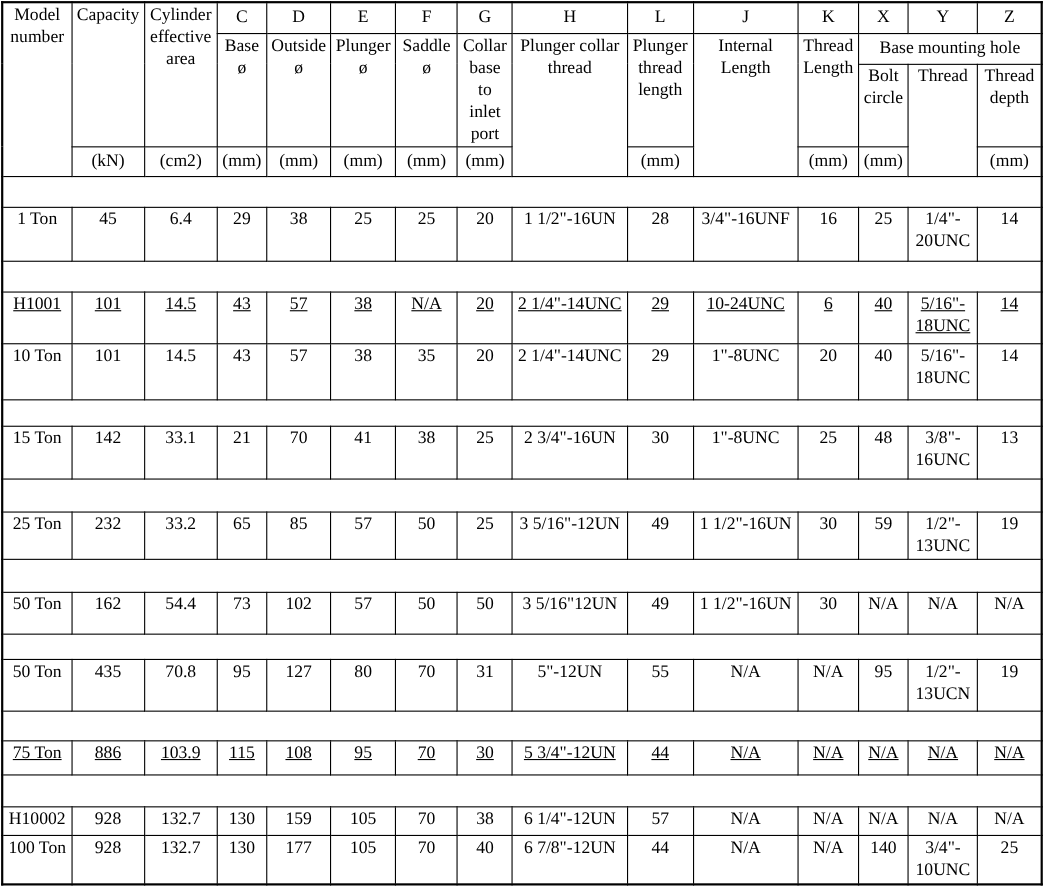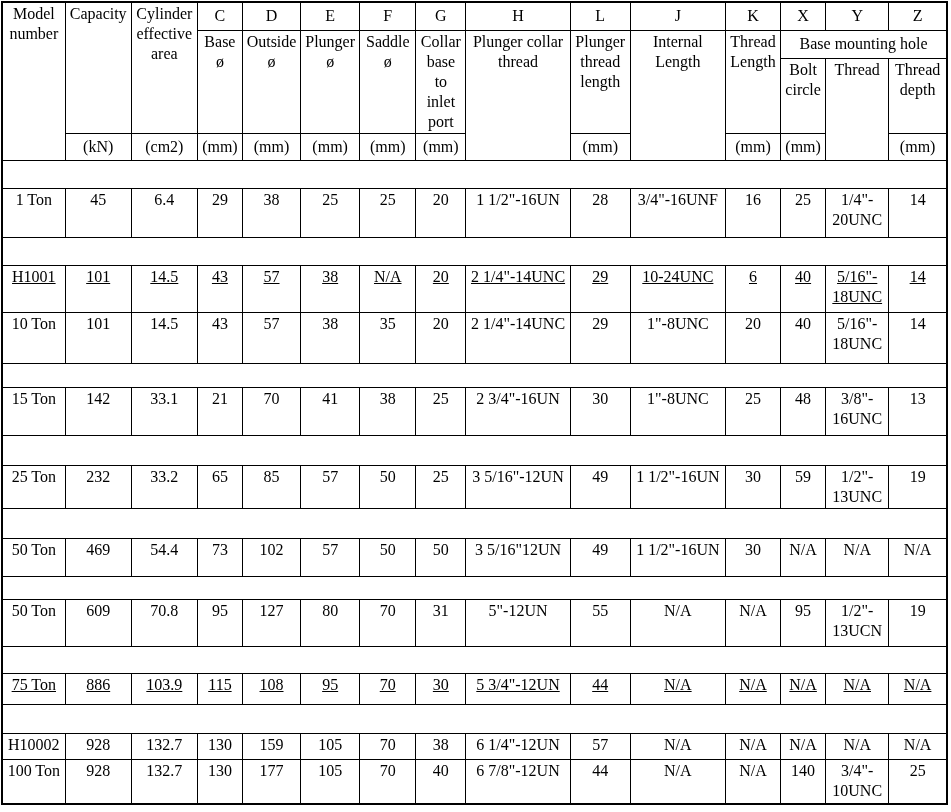--- a/index.html
+++ b/index.html
@@ -243,41 +243,41 @@
           <td class="data-cell">59</td>
           <td class="data-cell">1/2"-
 13UNC</td>
           <td class="data-cell">19</td>
         </tr>
         <tr style="height: 30px;">
           <td colspan="15" class="spacer"></td>
         </tr>
         <tr style="height: 38px;">
           <td class="data-cell">50 Ton</td>
-          <td class="data-cell">469</td>
+          <td class="data-cell">162</td>
           <td class="data-cell">54.4</td>
           <td class="data-cell">73</td>
           <td class="data-cell">102</td>
           <td class="data-cell">57</td>
           <td class="data-cell">50</td>
           <td class="data-cell">50</td>
           <td class="data-cell">3 5/16"12UN</td>
           <td class="data-cell">49</td>
           <td class="data-cell">1 1/2"-16UN</td>
           <td class="data-cell">30</td>
           <td class="data-cell">N/A</td>
           <td class="data-cell">N/A</td>
           <td class="data-cell">N/A</td>
         </tr>
         <tr style="height: 23px;">
           <td colspan="15" class="spacer"></td>
         </tr>
         <tr style="height: 47px;">
           <td class="data-cell">50 Ton</td>
-          <td class="data-cell">609</td>
+          <td class="data-cell">435</td>
           <td class="data-cell">70.8</td>
           <td class="data-cell">95</td>
           <td class="data-cell">127</td>
           <td class="data-cell">80</td>
           <td class="data-cell">70</td>
           <td class="data-cell">31</td>
           <td class="data-cell">5"-12UN</td>
           <td class="data-cell">55</td>
           <td class="data-cell">N/A</td>
           <td class="data-cell">N/A</td>

